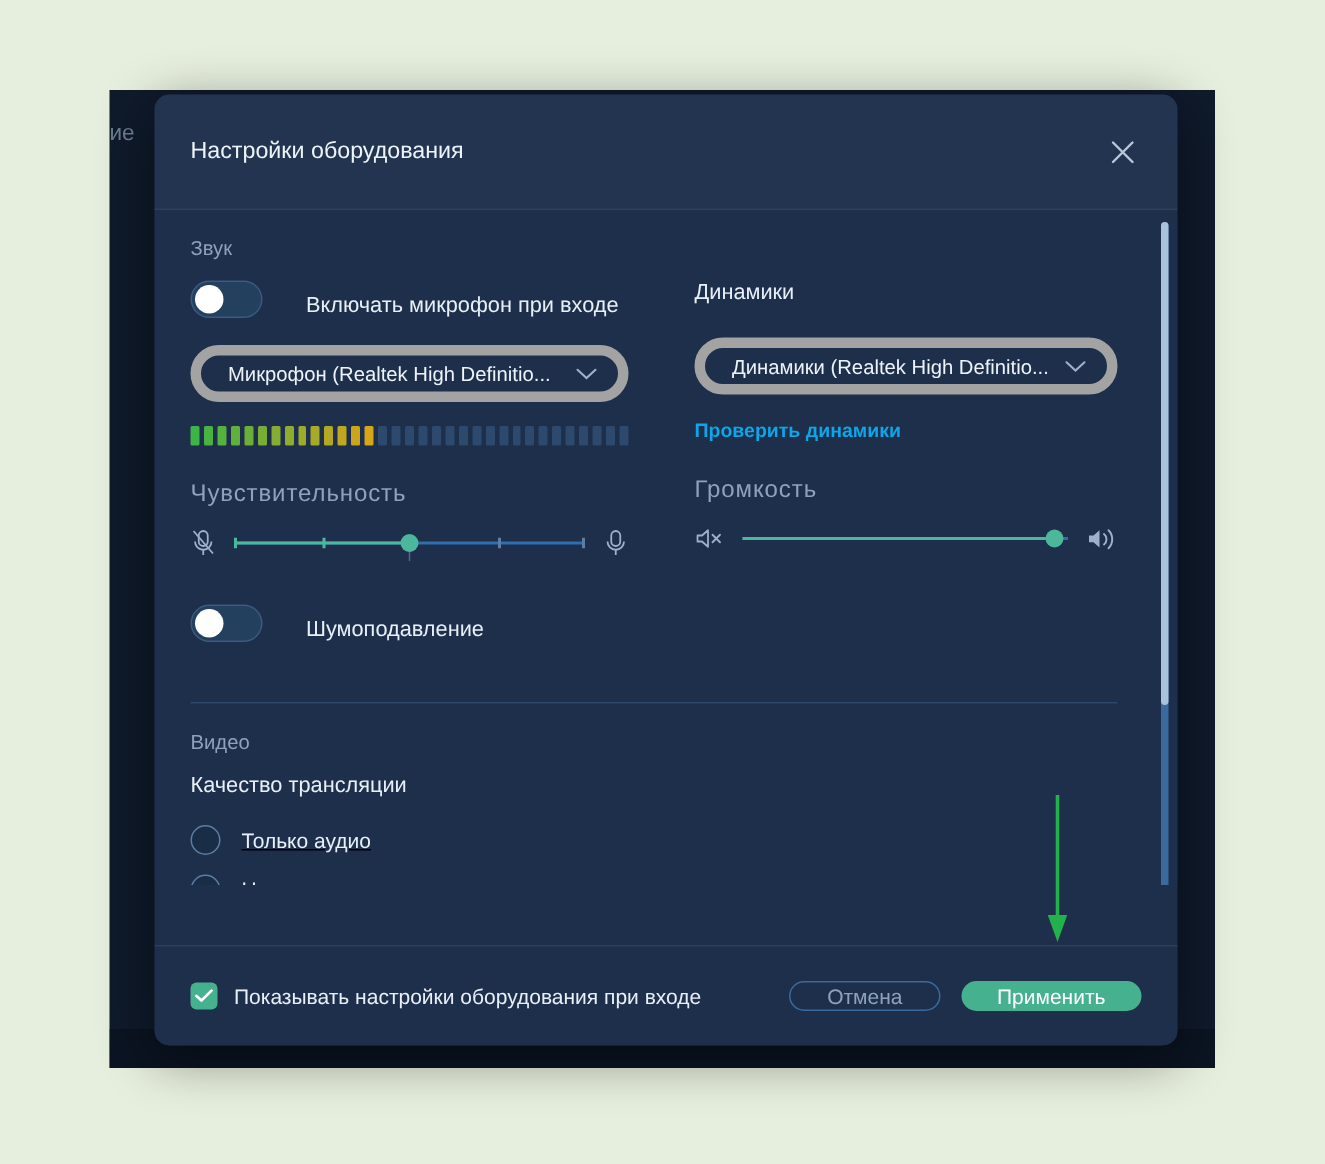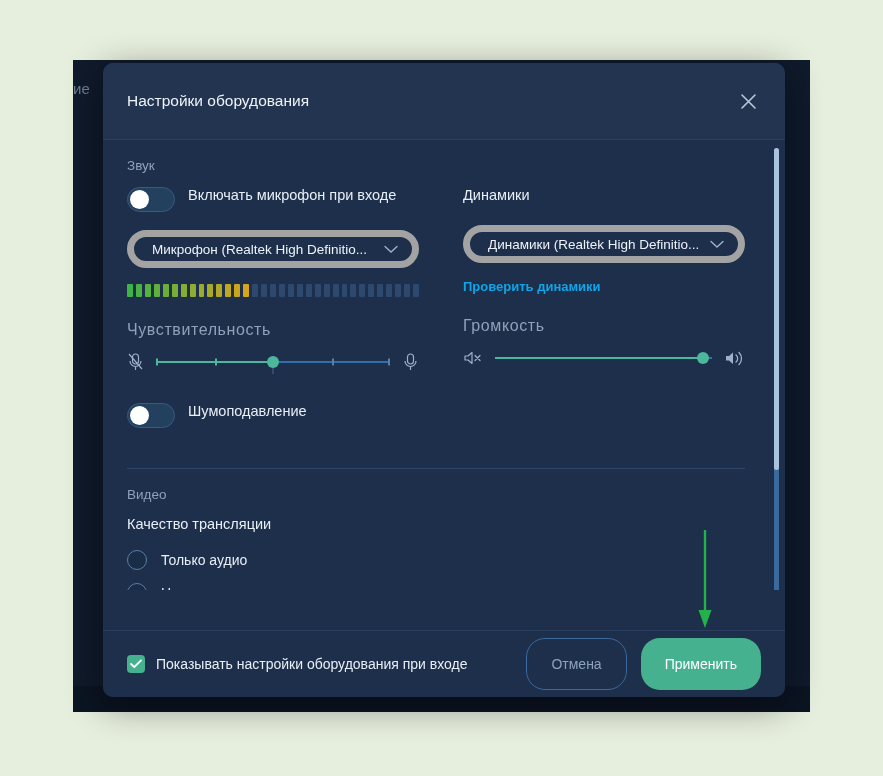--- a/index.html
+++ b/index.html
@@ -99,22 +99,22 @@
 
   .two-col {
     display: flex;
     gap: 44px;
   }
   .col { width: 292px; }
 
   
   .row-toggle {
     display: flex;
-    align-items: flex-start;
-    gap: 13px;
+    align-items: flex-end;
+    gap: 29px;
     margin-bottom: 18px;
   }
   .switch {
     width: 48px; height: 25px;
     border-radius: 13px;
     background: #24405f;
     border: 1px solid #3a5a80;
     position: relative;
     cursor: pointer;
     flex: 0 0 auto;
@@ -240,20 +240,21 @@
     margin: 22px 0 18px 0;
   }
 
   
   .radio-row {
     display: flex;
     align-items: center;
     gap: 14px;
     margin-bottom: 13px;
     cursor: pointer;
+    text-decoration: underline;
   }
   .radio {
     width: 20px; height: 20px;
     border-radius: 50%;
     border: 1.5px solid #5b7da6;
     background: #1a2d46;
     flex: 0 0 auto;
   }
   .radio-label {
     font-size: 14px;
@@ -314,21 +315,21 @@
     border-radius: 4px;
     background: #46b18f;
     display: flex; align-items: center; justify-content: center;
     flex: 0 0 auto;
   }
   .check-label {
     font-size: 14px;
     color: #e9eff7;
   }
   .btn {
-    height: 52px;
+    height: 20px;
     border-radius: 19px;
     display: flex; align-items: center; justify-content: center;
     font-size: 14px;
     cursor: pointer;
     padding: 0 24px;
   }
   .btn-cancel {
     border: 1px solid #3a6a9e;
     background: transparent;
     color: #8da3bd;

